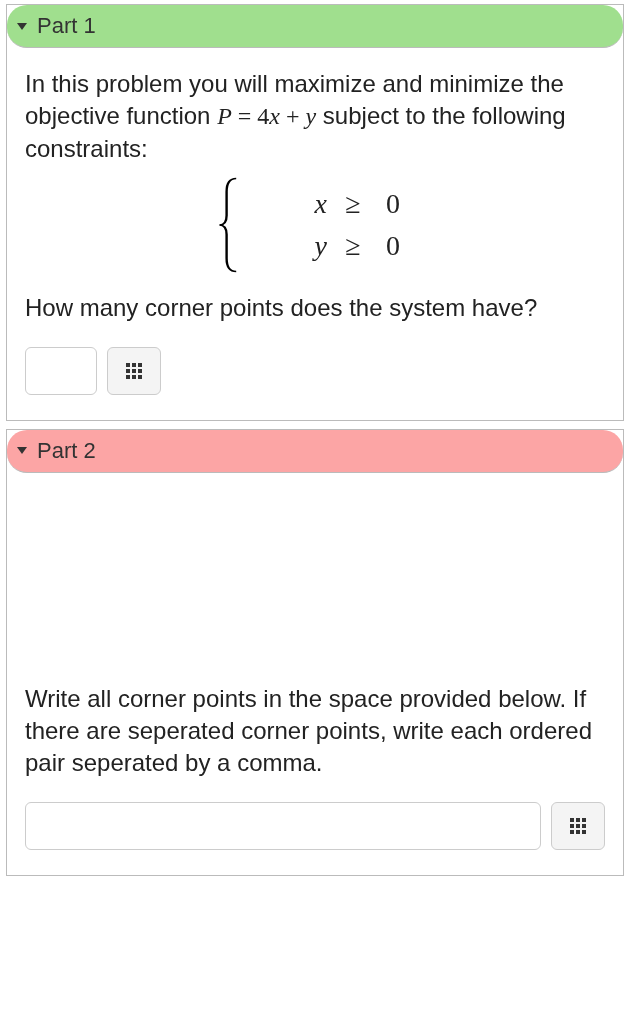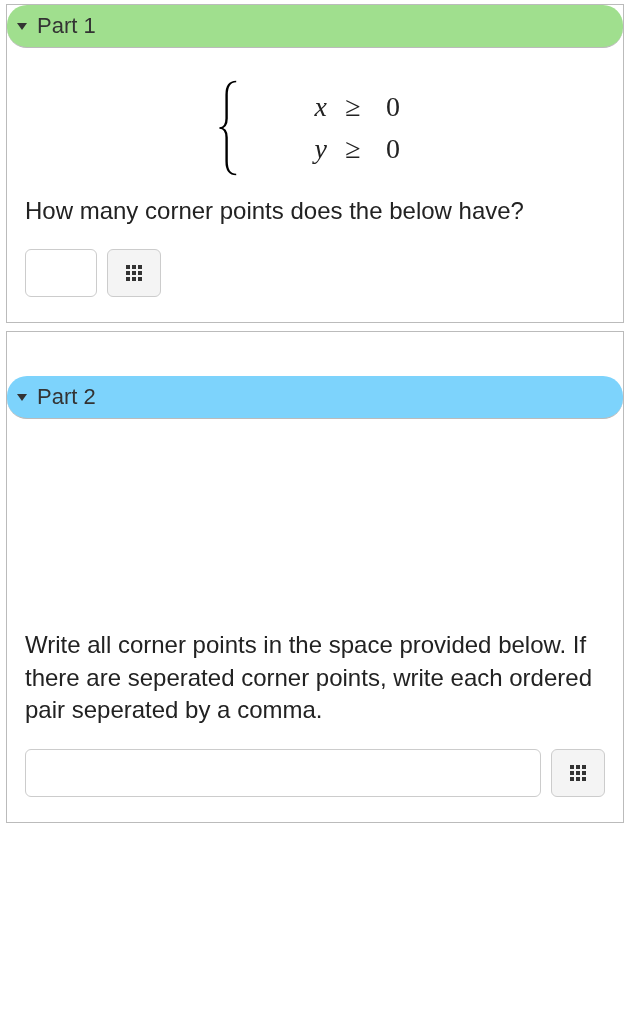--- a/index.html
+++ b/index.html
@@ -24,22 +24,21 @@
       display: flex;
       align-items: center;
       border-bottom: 1px solid #bbb;
       cursor: pointer;
       border-radius: 20px;
     }
     .panel-header.green {
       background: #a0df8e;
     }
     .panel-header.yellow {
-      background: #7dd3fc;
-      margin-top: 44px;
+      background: #fca5a5;
     }
     .caret-icon {
       display: inline-block;
       width: 0;
       height: 0;
       border-left: 5px solid transparent;
       border-right: 5px solid transparent;
       border-top: 7px solid #333;
       margin-right: 10px;
     }
@@ -150,20 +149,23 @@
   </style>
 </head>
 <body>
 
 <div class="panel">
   <div class="panel-header green">
     <span class="caret-icon"></span>
     <span>Part 1</span>
   </div>
   <div class="panel-body">
+    <p>
+      <span>In this problem you will maximize and minimize the objective function </span><span class="objective-formula"><span class="math-italic">P</span><span class="math-regular"> = </span><span class="math-regular">4</span><span class="math-italic">x</span><span class="math-regular"> + </span><span class="math-italic">y</span></span><span> subject to the following constraints:</span>
+    </p>
 
     <div class="equation-block">
       <div class="eq-system">
         <div class="brace">
           <svg viewBox="0 0 20 130" preserveAspectRatio="none">
             <path d="M16 2 Q8 2 8 20 L8 52 Q8 65 2 65 Q8 65 8 78 L8 110 Q8 128 16 128" fill="none" stroke="#000" stroke-width="2"></path>
           </svg>
         </div>
         <div class="eq-row">
           <div class="eq-col-left">x</div>
@@ -171,21 +173,21 @@
           <div class="eq-col-right">0</div>
         </div>
         <div class="eq-row">
           <div class="eq-col-left">y</div>
           <div class="eq-col-op">≥</div>
           <div class="eq-col-right">0</div>
         </div>
       </div>
     </div>
 
-    <p>How many corner points does the below have?</p>
+    <p>How many corner points does the system have?</p>
 
     <div class="input-row">
       <input type="text" class="num-input small" value="" style="">
       <div class="keypad-btn">
         <div class="keypad-grid">
           <span></span>
             <span></span>
             <span></span>
           <span></span>
             <span></span>

